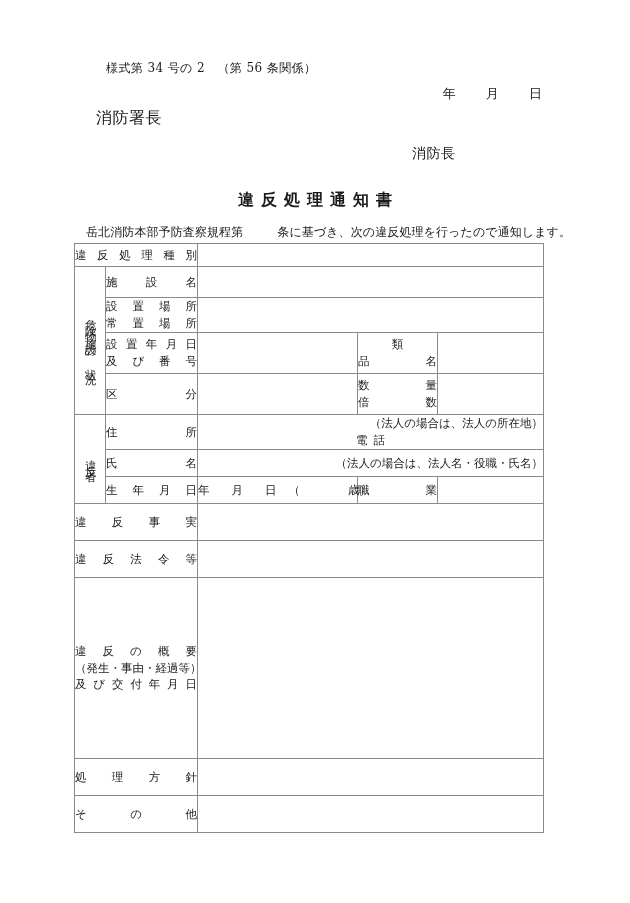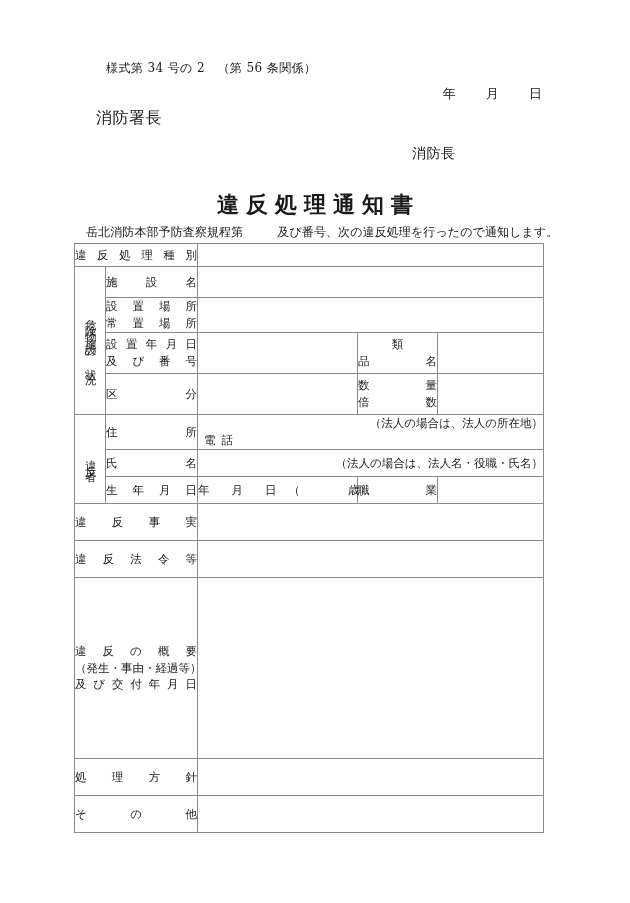--- a/index.html
+++ b/index.html
@@ -51,21 +51,21 @@
     letter-spacing: 0.5px;
     margin-left: 24px;
   }
 
   .doc-title {
     position: absolute;
     left: 0;
     right: 0;
     top: 190px;
     text-align: center;
-    font-size: 22px;
+    font-size: 16px;
     font-weight: bold;
     letter-spacing: 7px;
     text-indent: 7px;
   }
 
   .intro {
     position: absolute;
     left: 86px;
     top: 224px;
     font-size: 12px;
@@ -123,21 +123,21 @@
   .blank { }
 
   .center { text-align: center; }
   .right-note {
     text-align: right;
     padding: 3px 8px 3px 0;
     white-space: nowrap;
   }
   .note-stack { padding: 3px 8px 3px 0; }
   .note-stack .n1 { text-align: right; white-space: nowrap; }
-  .note-stack .n2 { text-align: left; letter-spacing: 6px; text-indent: 6px; }
+  .note-stack .n2 { text-align: center; letter-spacing: 6px; text-indent: 6px; }
 
   .dob { text-align: right; white-space: nowrap; padding: 4px 0; }
   .dob span { margin-left: 22px; }
   .dob span:first-child { margin-left: 0; }
   .dob .paren { margin-left: 12px; }
   .dob .age-gap { display: inline-block; width: 26px; }
 </style>
 </head>
 <body>
 
@@ -148,21 +148,21 @@
   <span>月</span>
   <span>日</span>
 </div>
 
 <div class="addressee">消防署長</div>
 <div class="issuer">消防長</div>
 
 <div class="doc-title">違反処理通知書</div>
 
 <div class="intro">
-  <span>岳北消防本部予防査察規程第</span><span class="blank-gap"></span><span>及び番号、次の違反処理を行ったので通知します。</span>
+  <span>岳北消防本部予防査察規程第</span><span class="blank-gap"></span><span>条に基づき、次の違反処理を行ったので通知します。</span>
 </div>
 
 <table class="form-table">
   <colgroup>
     <col style="width:31px">
     <col style="width:92px">
     <col style="width:160px">
     <col style="width:80px">
     <col style="width:106px">
   </colgroup>

